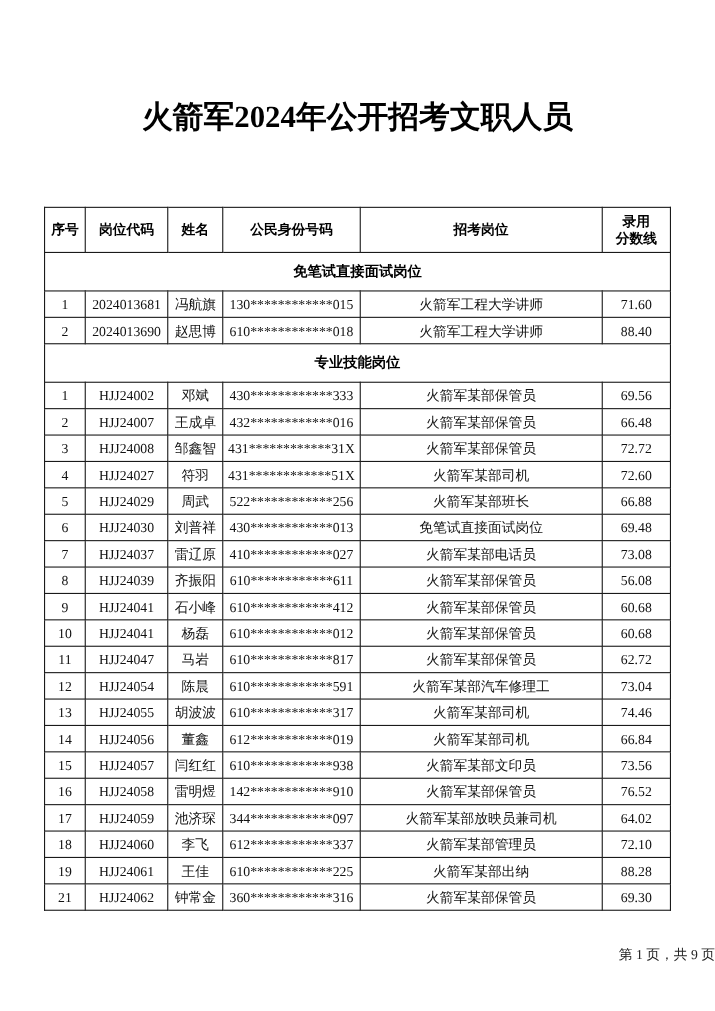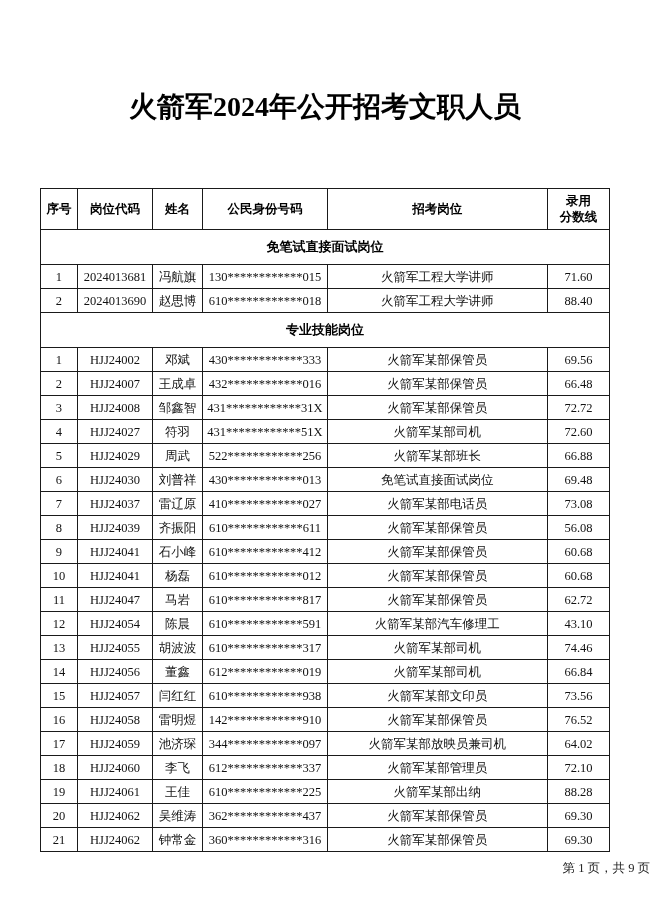--- a/index.html
+++ b/index.html
@@ -222,21 +222,21 @@
           <td>610************817</td>
           <td>火箭军某部保管员</td>
           <td>62.72</td>
         </tr>
         <tr>
           <td>12</td>
           <td>HJJ24054</td>
           <td>陈晨</td>
           <td>610************591</td>
           <td>火箭军某部汽车修理工</td>
-          <td>43.10</td>
+          <td>73.04</td>
         </tr>
         <tr>
           <td>13</td>
           <td>HJJ24055</td>
           <td>胡波波</td>
           <td>610************317</td>
           <td>火箭军某部司机</td>
           <td>74.46</td>
         </tr>
         <tr>
@@ -281,28 +281,20 @@
         </tr>
         <tr>
           <td>19</td>
           <td>HJJ24061</td>
           <td>王佳</td>
           <td>610************225</td>
           <td>火箭军某部出纳</td>
           <td>88.28</td>
         </tr>
         <tr>
-          <td>20</td>
-          <td>HJJ24062</td>
-          <td>吴维涛</td>
-          <td>362************437</td>
-          <td>火箭军某部保管员</td>
-          <td>69.30</td>
-        </tr>
-        <tr>
           <td>21</td>
           <td>HJJ24062</td>
           <td>钟常金</td>
           <td>360************316</td>
           <td>火箭军某部保管员</td>
           <td>69.30</td>
         </tr>
       </tbody>
   </table>
 

